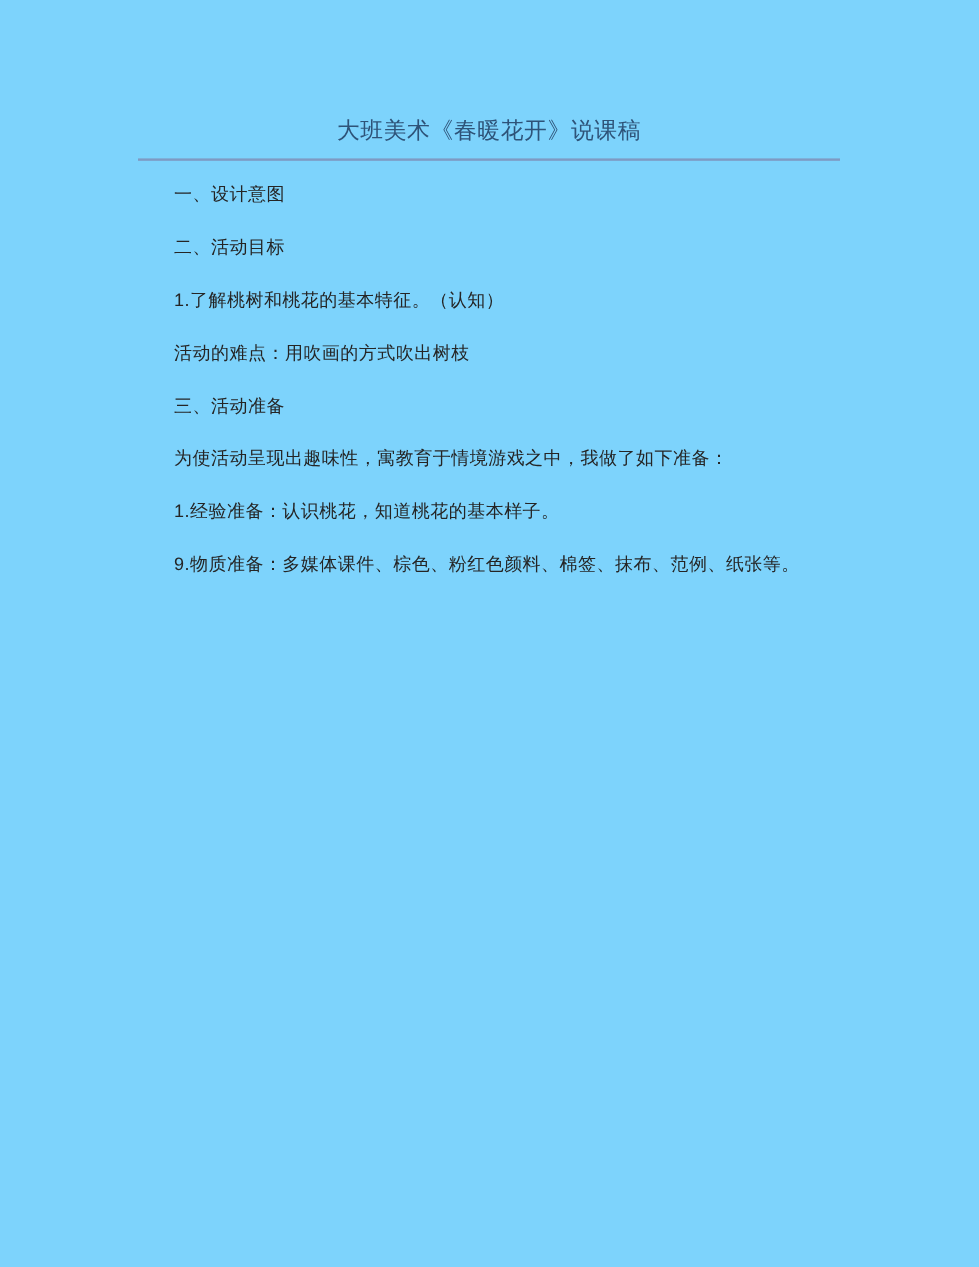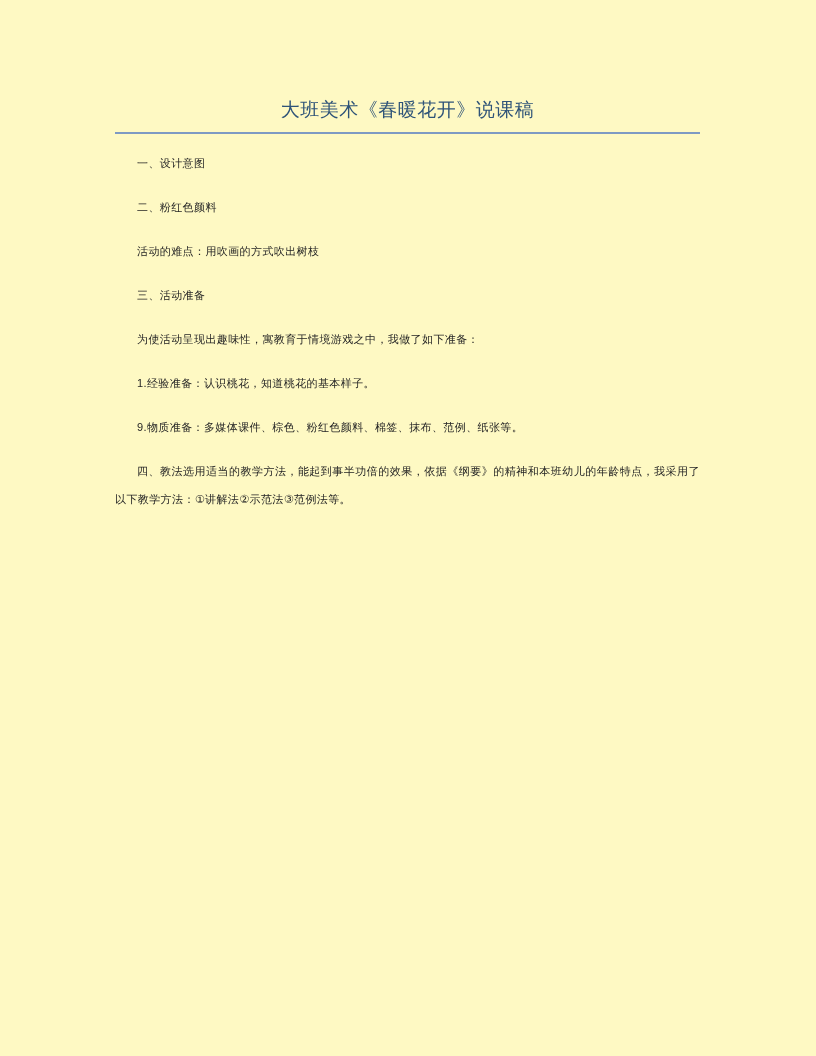--- a/index.html
+++ b/index.html
@@ -5,21 +5,21 @@
   html, body {
     margin: 0;
     padding: 0;
     background: #ffffff;
   }
   .page {
     position: relative;
     width: 816px;
     height: 1056px;
     margin: 0 auto;
-    background: #fef9c3;
+    background: #7dd3fc;
     box-sizing: border-box;
     padding: 97px 116px 40px 115px;
     overflow: hidden;
     font-family: "Liberation Sans", "DejaVu Sans", sans-serif;
     color: #252525;
   }
   .doc-title {
     margin: 0;
     padding: 0 0 9px 0;
     font-size: 19px;
@@ -30,41 +30,41 @@
     letter-spacing: 0.5px;
   }
   .title-divider {
     height: 0;
     border: 0;
     border-top: 2px solid #7e9ac3;
     margin: 0 0 15px 0;
   }
   .doc-body p {
     margin: 0 0 16px 0;
-    font-size: 11px;
+    font-size: 15px;
     line-height: 28px;
     letter-spacing: 0.4px;
     text-indent: 2em;
     text-align: justify;
     word-break: break-all;
   }
   .doc-body p.heading {
     text-align: left;
   }
 </style>
 </head>
 <body>
 
 <div class="page">
   <h1 class="doc-title">大班美术《春暖花开》说课稿</h1>
   <hr class="title-divider">
 
   <div class="doc-body">
     <p class="heading">一、设计意图</p>
-    <p class="heading">二、粉红色颜料</p>
+    <p class="heading">二、活动目标</p>
+    <p class="list-item">1.了解桃树和桃花的基本特征。（认知）</p>
     <p class="body">活动的难点：用吹画的方式吹出树枝</p>
     <p class="heading">三、活动准备</p>
     <p class="body">为使活动呈现出趣味性，寓教育于情境游戏之中，我做了如下准备：</p>
     <p class="list-item">1.经验准备：认识桃花，知道桃花的基本样子。</p>
     <p class="list-item">9.物质准备：多媒体课件、棕色、粉红色颜料、棉签、抹布、范例、纸张等。</p>
-    <p class="body">四、教法选用适当的教学方法，能起到事半功倍的效果，依据《纲要》的精神和本班幼儿的年龄特点，我采用了以下教学方法：①讲解法②示范法③范例法等。</p>
   </div>
 </div>
 
 </body></html>

